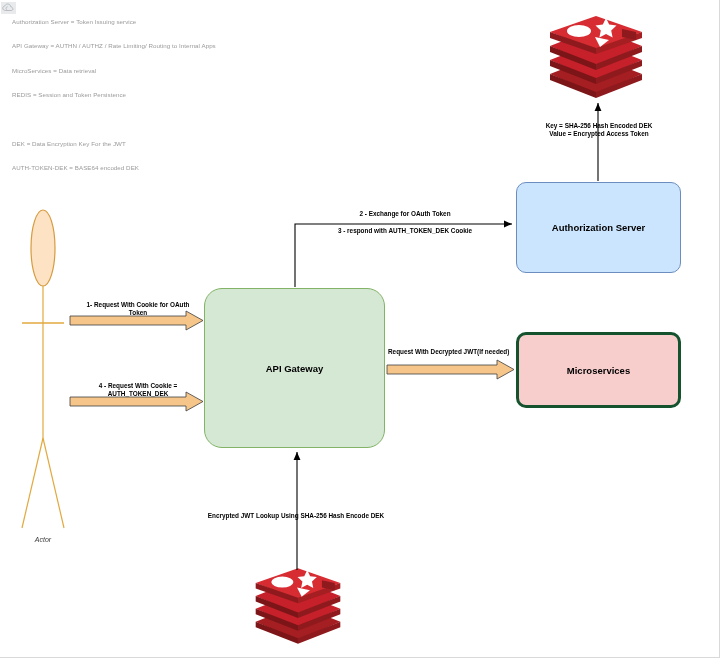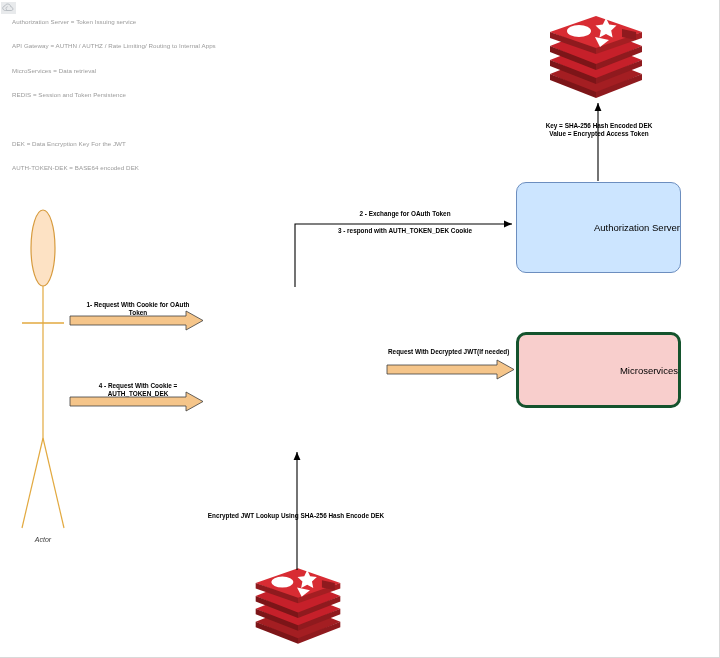--- a/index.html
+++ b/index.html
@@ -43,23 +43,23 @@
     height: 12px;
   }
 
   
   .node {
     position: absolute;
     box-sizing: border-box;
     border-radius: 10px;
     display: flex;
     align-items: center;
-    justify-content: flex-end;
+    justify-content: center;
     font-size: 9.5px;
-    font-weight: normal;
+    font-weight: bold;
     color: #000000;
     text-align: center;
   }
   .node-gateway {
     left: 204px;
     top: 288px;
     width: 181px;
     height: 160px;
     background: #d5e8d4;
     border: 1px solid #82b366;
@@ -159,20 +159,23 @@
 
   <svg class="actor" viewBox="0 0 50 330">
     <ellipse cx="25" cy="40" rx="12" ry="38" fill="#fde2c4" stroke="#d79b3e" stroke-width="1.2"></ellipse>
     <line x1="25" y1="78" x2="25" y2="230" stroke="#e2a93f" stroke-width="1.2"></line>
     <line x1="4" y1="115" x2="46" y2="115" stroke="#e2a93f" stroke-width="1.4"></line>
     <line x1="25" y1="230" x2="4" y2="320" stroke="#e2a93f" stroke-width="1.2"></line>
     <line x1="25" y1="230" x2="46" y2="320" stroke="#e2a93f" stroke-width="1.2"></line>
   </svg>
   <div class="actor-label">Actor</div>
 
+  <div class="node node-gateway">
+    <span>API Gateway</span>
+  </div>
   <div class="node node-auth">
     <span>Authorization Server</span>
   </div>
   <div class="node node-micro">
     <span>Microservices</span>
   </div>
 
   <svg class="redis redis-top" viewBox="0 0 100 82">
     <g>
       <path d="M4 58 L50 40 L96 58 L50 78 Z" fill="#a41e22"></path>

